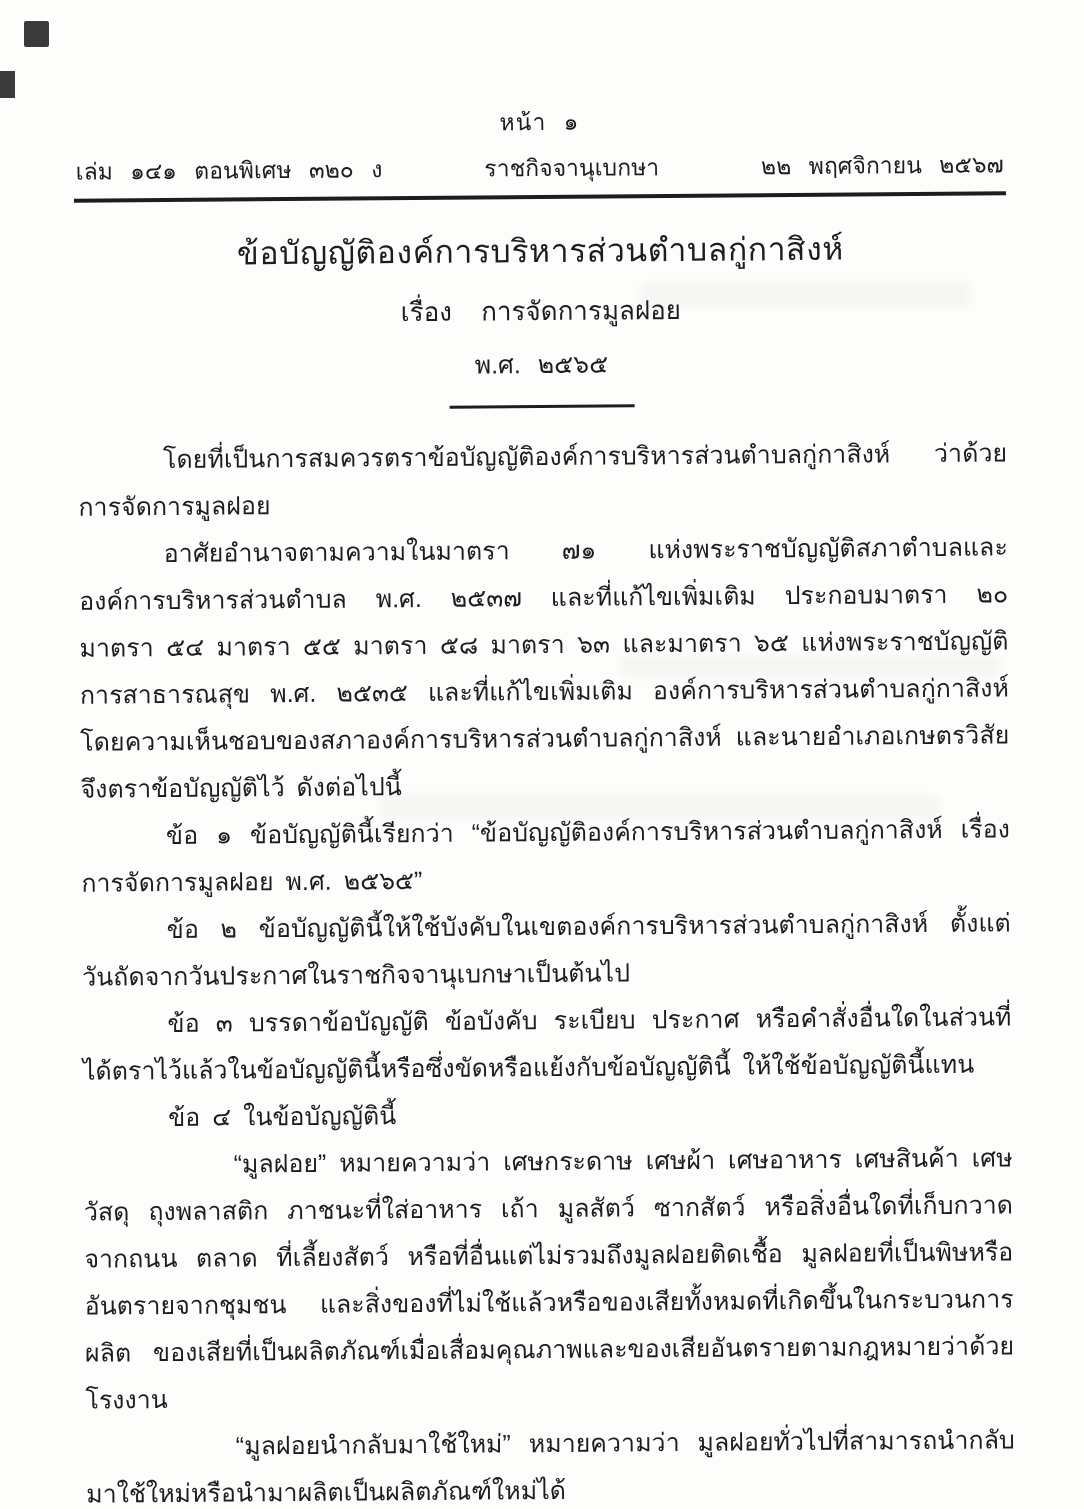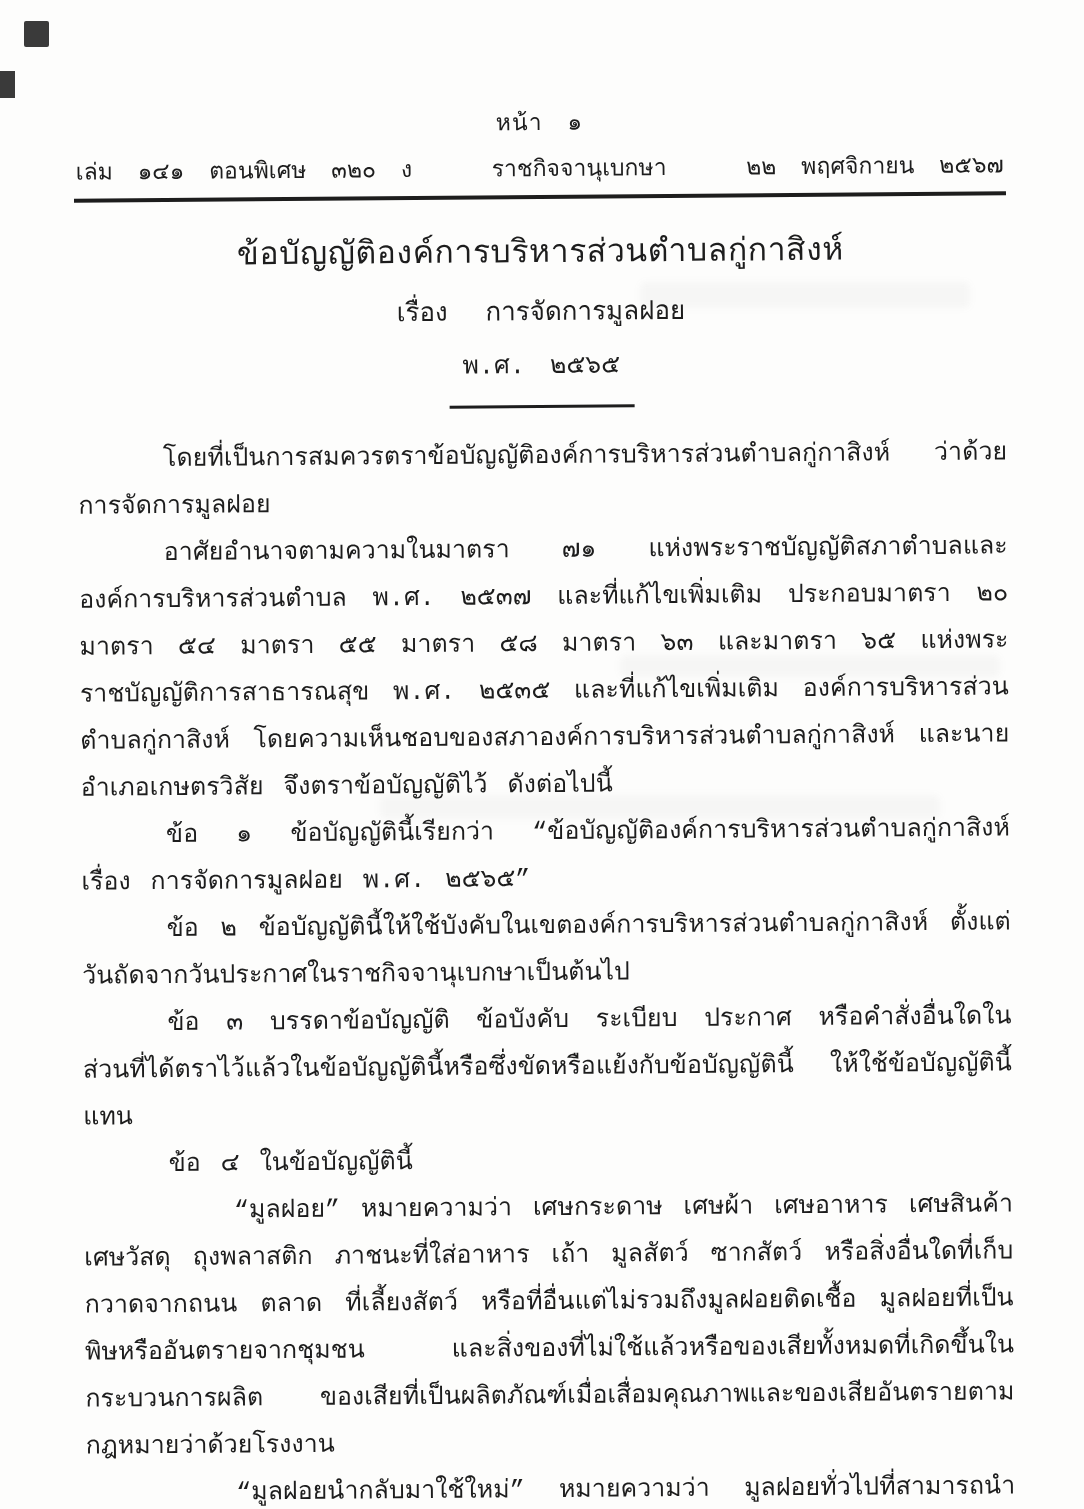--- a/index.html
+++ b/index.html
@@ -6,21 +6,21 @@
     margin: 0;
     padding: 0;
     background: #ffffff;
   }
   .page {
     position: relative;
     width: 1084px;
     height: 1509px;
     background: #fdfdfc;
     color: #1d1d1d;
-    font-family: Liberation Mono, monospace;
+    font-family: Liberation Sans, sans-serif;
     overflow: hidden;
   }
   
   .scan-content {
     position: absolute;
     inset: 0;
     transform: rotate(-0.45deg);
     transform-origin: 50% 30%;
   }
   

